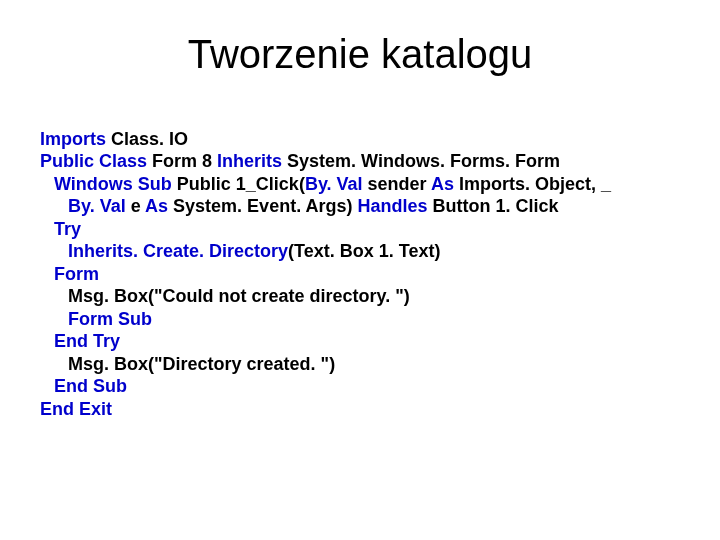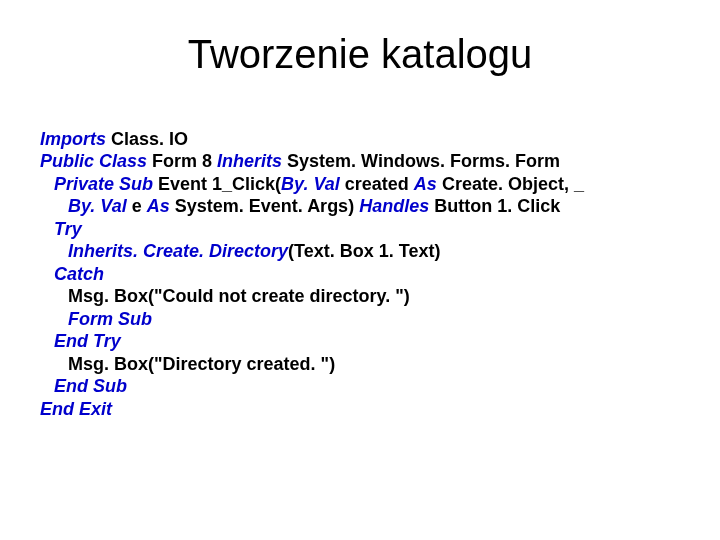--- a/index.html
+++ b/index.html
@@ -22,38 +22,38 @@
     font-weight: 400;
     text-align: center;
     margin: 8px 0 28px 0;
   }
   .code {
     font-size: 18px;
     line-height: 1.25;
     font-weight: 700;
     white-space: pre;
   }
-  .kw { color: #0000cc; font-style: italic; }
+  .kw { color: #0000cc; }
   .ind1 { padding-left: 14px; display: inline-block; }
   .ind2 { padding-left: 28px; display: inline-block; }
 </style>
 </head>
 <body>
 
 <div class="slide">
   <div class="title">Tworzenie katalogu</div>
 
   <div class="code">
 <span><span class="kw">Imports</span><span> Class. IO</span></span>
 <span><span class="kw">Public Class</span><span> Form 8 </span><span class="kw">Inherits</span><span> System. Windows. Forms. Form</span></span>
-<span class="ind1"><span class="kw">Private Sub</span><span> Event 1_Click(</span><span class="kw">By. Val</span><span> created </span><span class="kw">As</span><span> Create. Object, _</span></span>
+<span class="ind1"><span class="kw">Windows Sub</span><span> Public 1_Click(</span><span class="kw">By. Val</span><span> sender </span><span class="kw">As</span><span> Imports. Object, _</span></span>
 <span class="ind2"><span class="kw">By. Val</span><span> e </span><span class="kw">As</span><span> System. Event. Args) </span><span class="kw">Handles</span><span> Button 1. Click</span></span>
 <span class="ind1"><span class="kw">Try</span></span>
 <span class="ind2"><span class="kw">Inherits. Create. Directory</span><span>(Text. Box 1. Text)</span></span>
-<span class="ind1"><span class="kw">Catch</span></span>
+<span class="ind1"><span class="kw">Form</span></span>
 <span class="ind2"><span>Msg. Box("Could not create directory. ")</span></span>
 <span class="ind2"><span class="kw">Form Sub</span></span>
 <span class="ind1"><span class="kw">End Try</span></span>
 <span class="ind2"><span>Msg. Box("Directory created. ")</span></span>
 <span class="ind1"><span class="kw">End Sub</span></span>
 <span><span class="kw">End Exit</span></span>
   </div>
 </div>
 
 </body></html>

